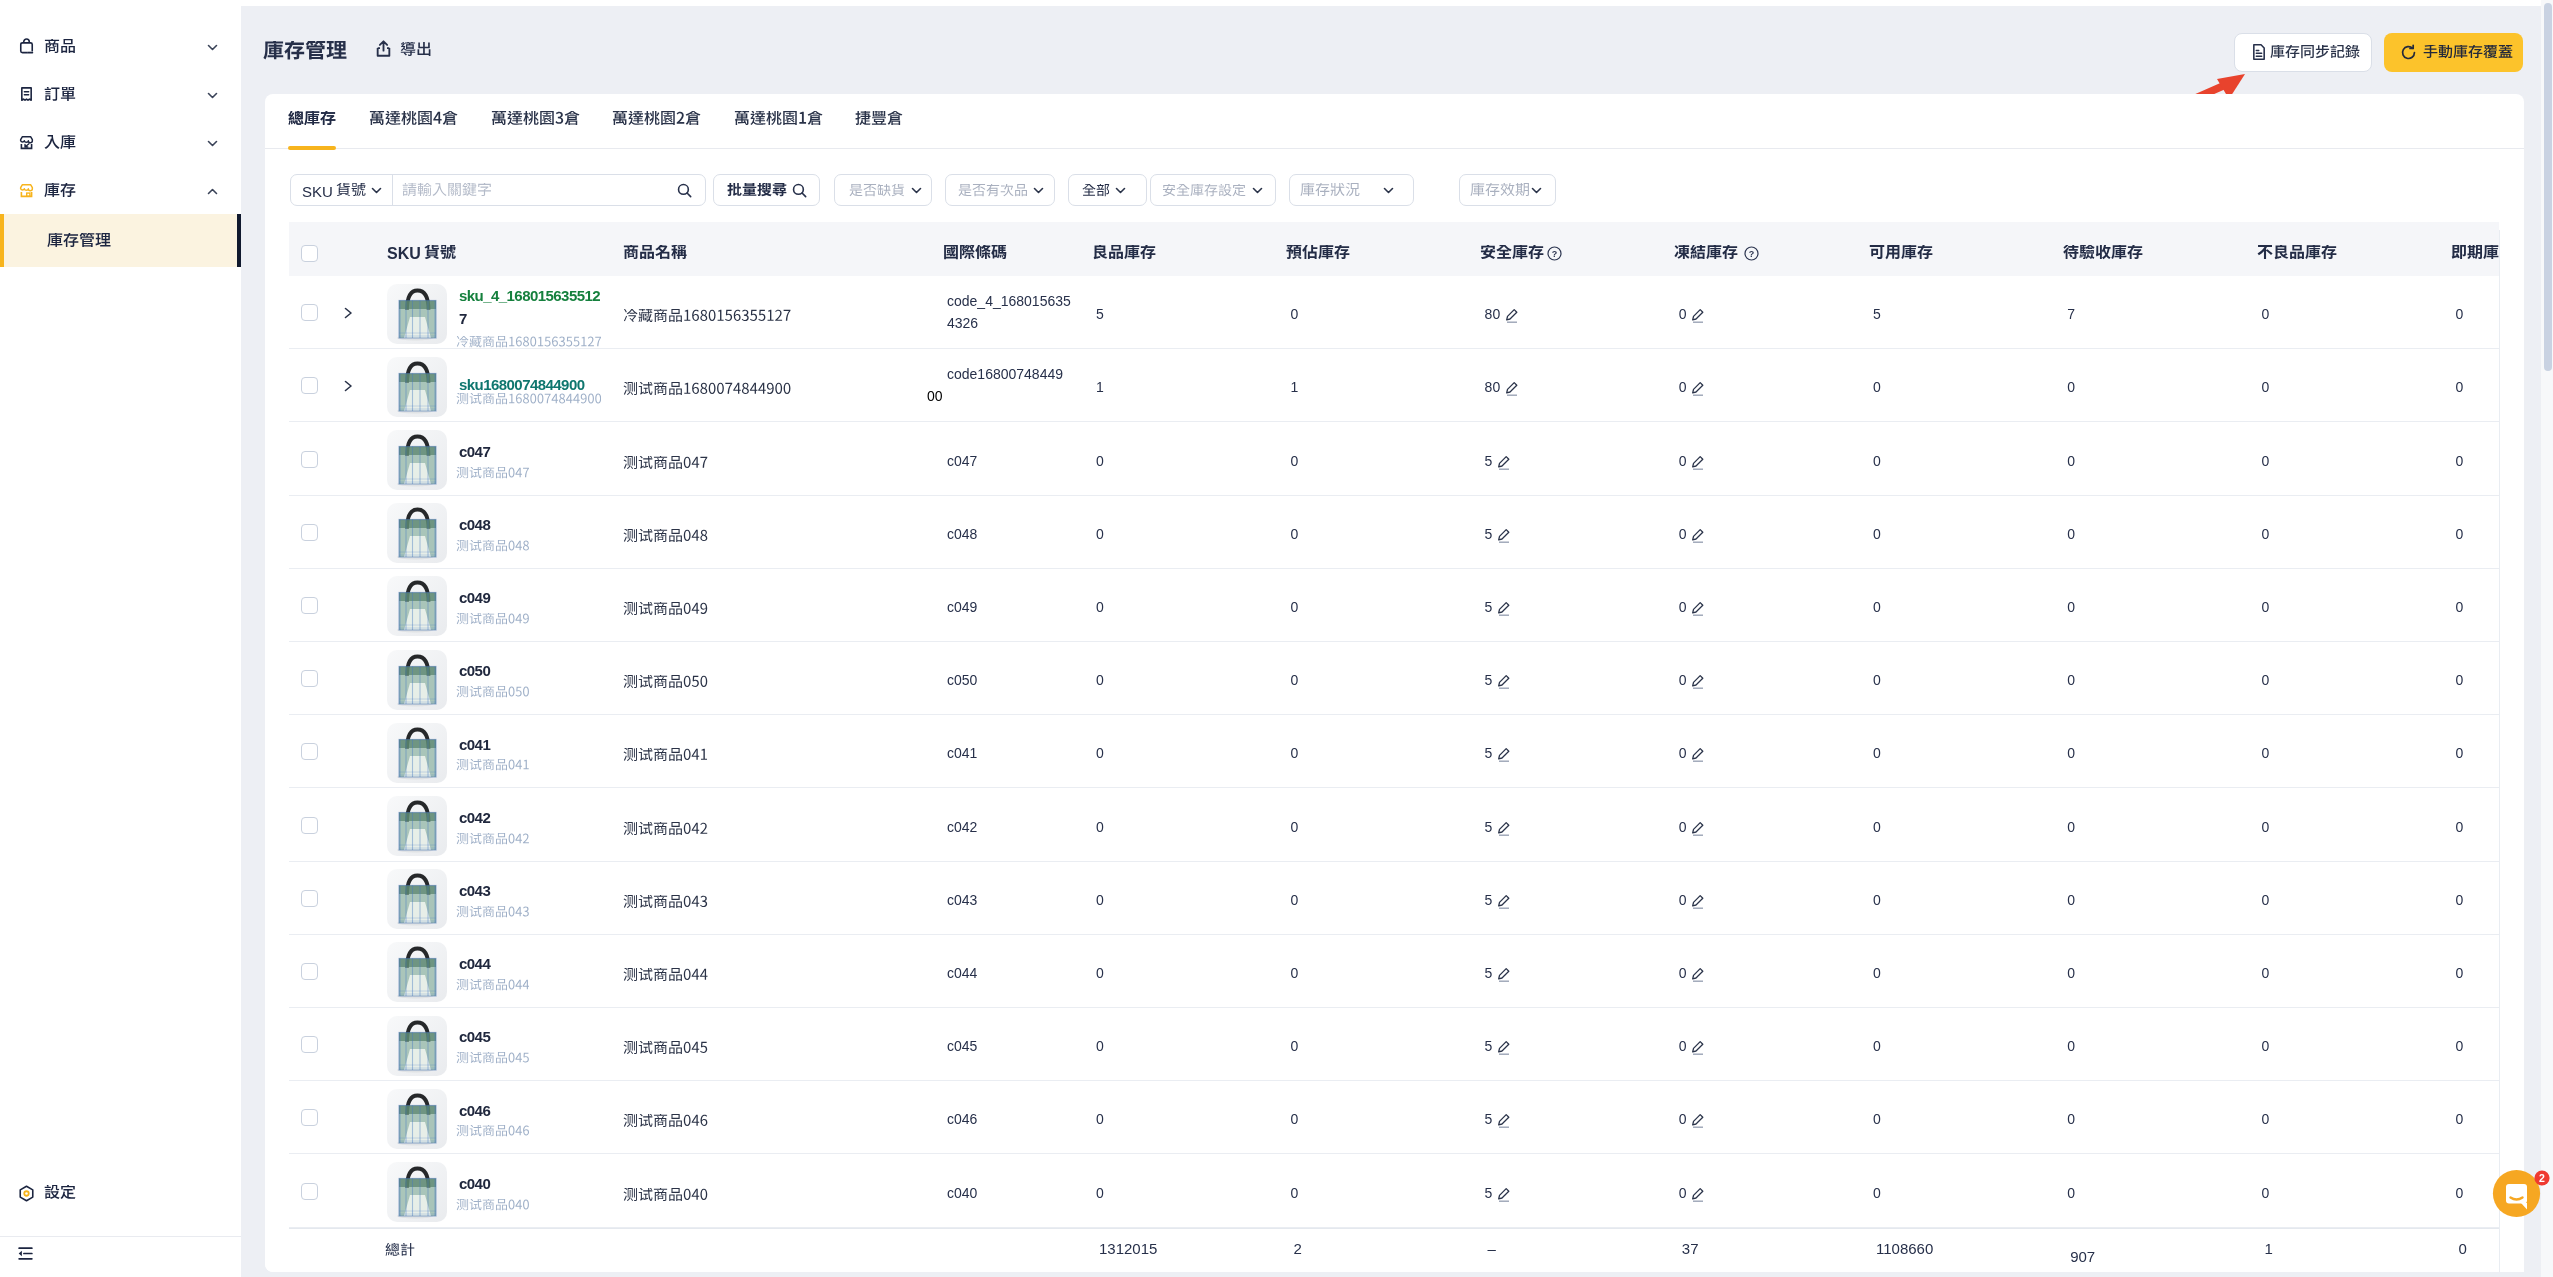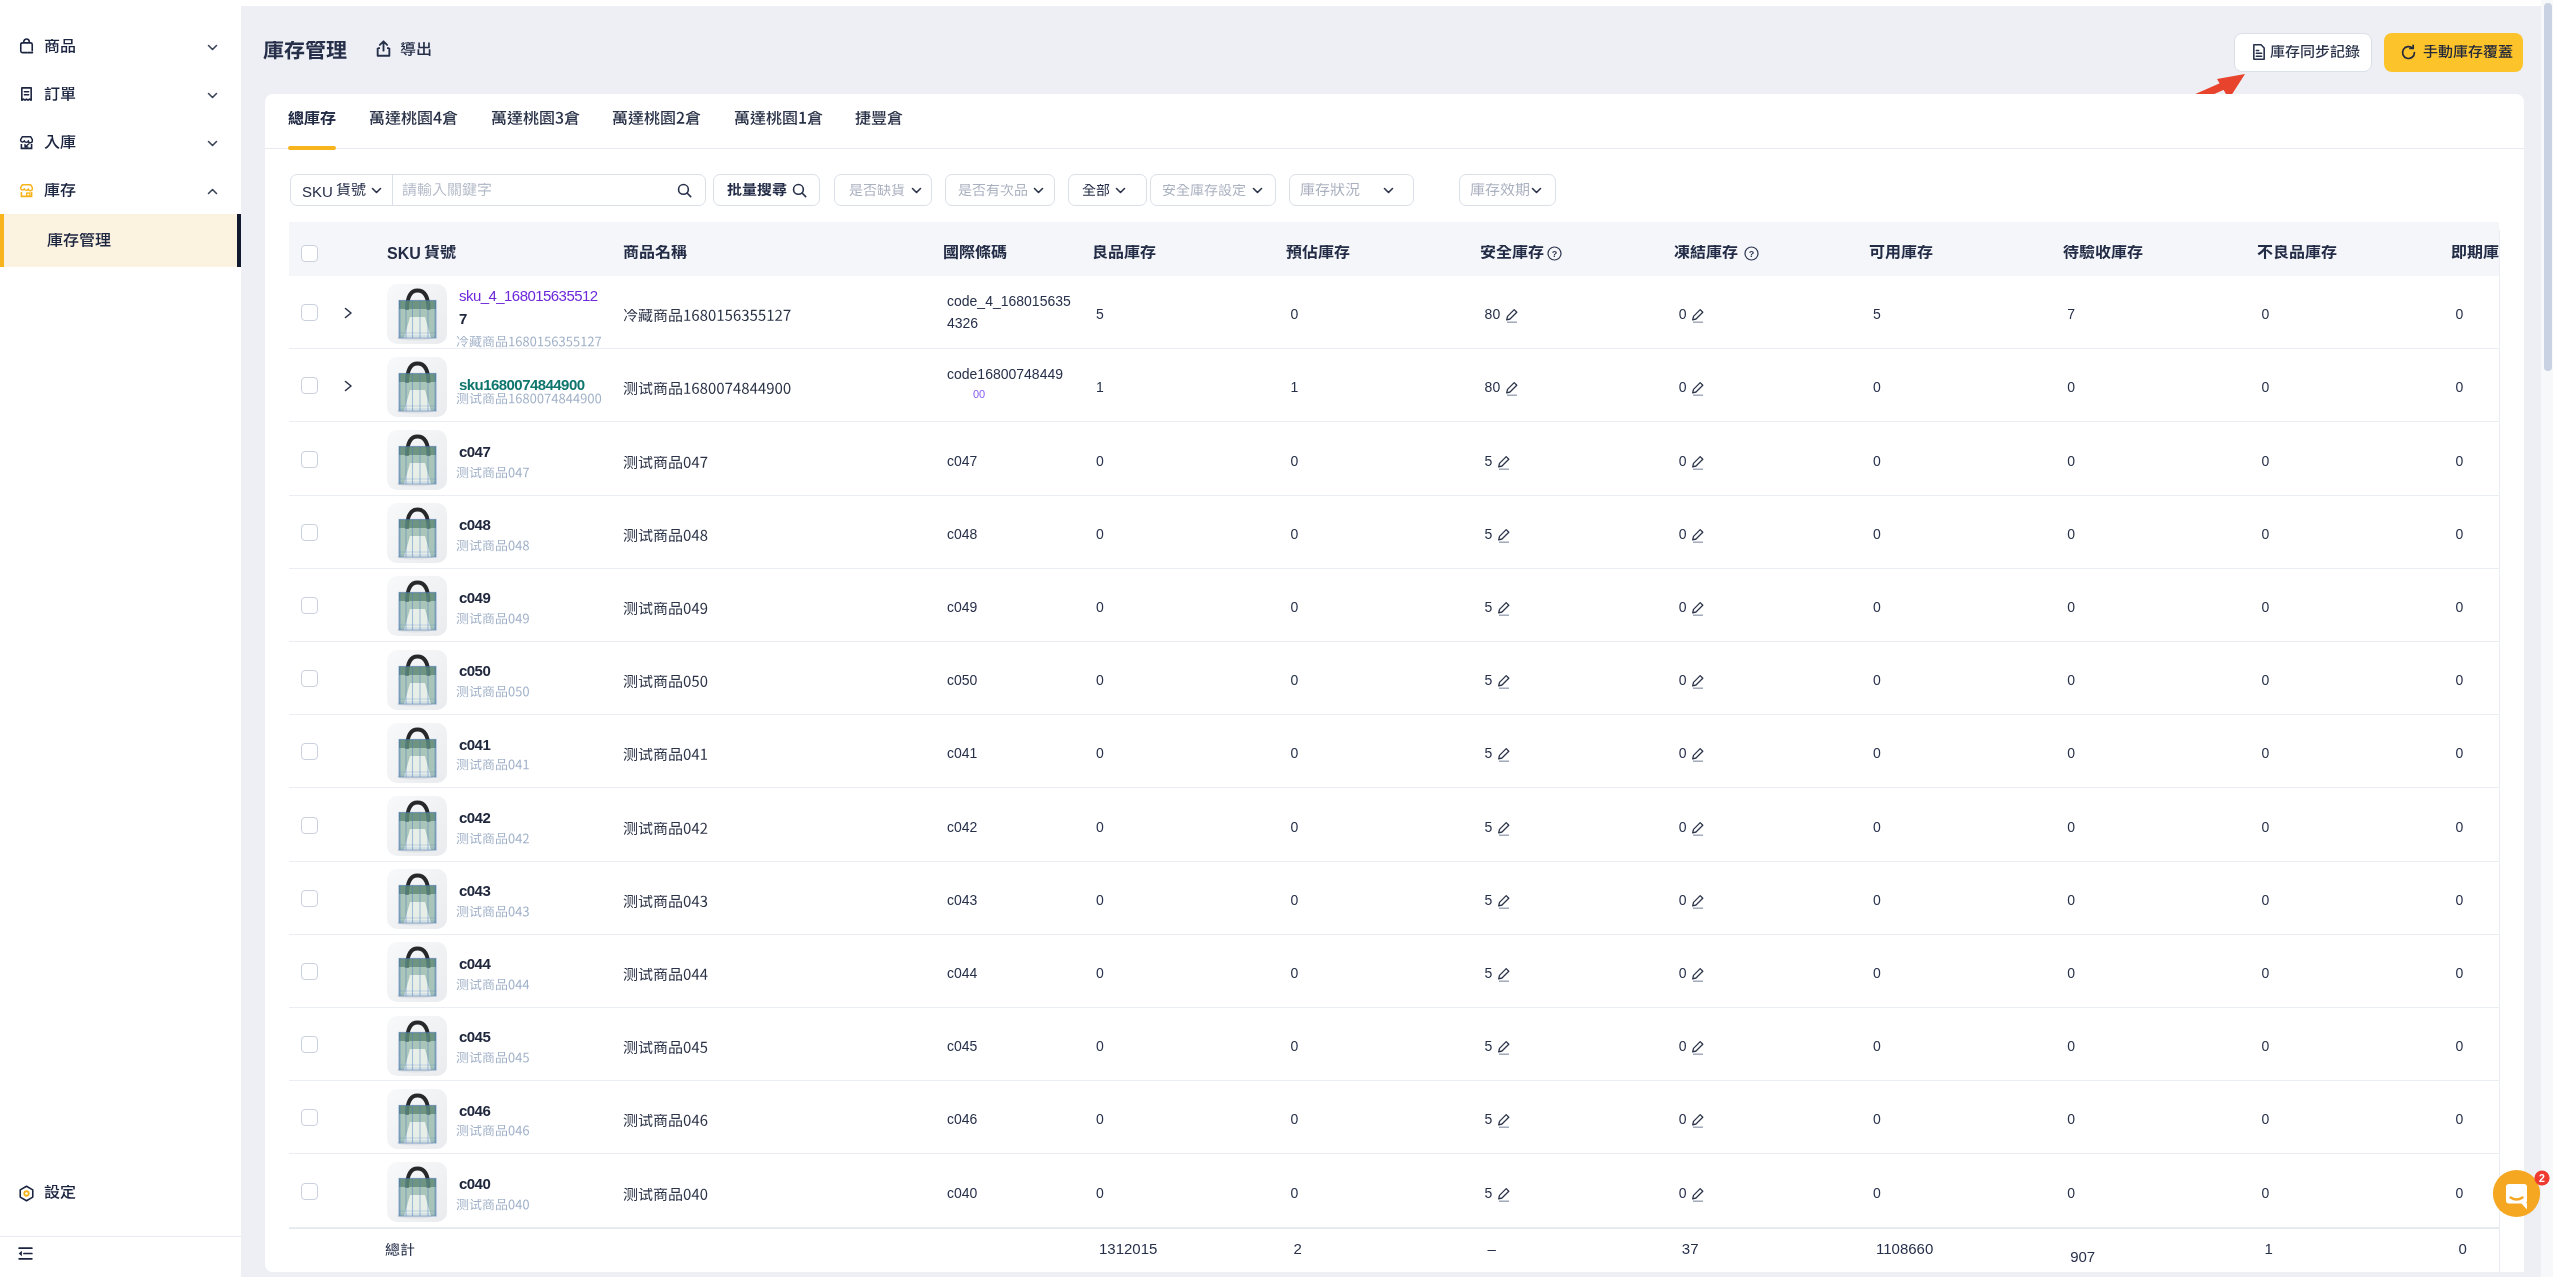--- a/index.html
+++ b/index.html
@@ -541,21 +541,21 @@
     <text x="7.5" y="10.6" font-size="9" font-weight="bold" text-anchor="middle" fill="#2c3550" font-family="Liberation Sans">?</text>
   </svg>
 <div class="abs" style="left:289px;top:348.2px;width:2210px;height:1px;background:#eaedf2"></div>
 <div class="abs" style="left:301px;top:304.1px;width:17px;height:17px;border:1.5px solid #c9d1de;border-radius:4px;background:#fff"></div>
 <svg class="abs" style="left:341px;top:305.6px" width="14" height="14" viewBox="0 0 14 14">
     <polyline points="4.5,2.5 10,7 4.5,11.5" fill="none" stroke="#2a3349" stroke-width="1.6" stroke-linecap="round" stroke-linejoin="round"></polyline>
   </svg>
 <svg class="abs" style="left:387px;top:283.6px" width="60" height="60" viewBox="0 0 60 60">
     <use href="#bag"></use>
   </svg>
-<div class="t" style="left:459px;top:287.0px;font-size:15px;font-weight:normal;letter-spacing:-0.55px;color:#6d28d9">sku_4_168015635512</div>
+<div class="t" style="left:459px;top:287.0px;font-size:15px;font-weight:bold;letter-spacing:-0.55px;color:#15803d">sku_4_168015635512</div>
 <div class="t" style="left:459px;top:310.0px;font-size:15px;font-weight:bold;letter-spacing:-0.55px;color:#20283e">7</div>
 <svg style="position:absolute;left:455.5px;top:336.1px;" width="145.8" height="13" viewBox="0 -790 11215 1000" preserveAspectRatio="none">
     <g transform="scale(1,-1)" fill="#9fb0c8">
       <use href="#R51B7" x="0"></use>
       <use href="#R85CF" x="1000"></use>
       <use href="#R5546" x="2000"></use>
       <use href="#R54C1" x="3000"></use>
       <use href="#R0031" x="4000"></use>
       <use href="#R0036" x="4555"></use>
       <use href="#R0038" x="5110"></use>
@@ -655,21 +655,21 @@
       <use href="#R0034" x="7330"></use>
       <use href="#R0038" x="7885"></use>
       <use href="#R0034" x="8440"></use>
       <use href="#R0034" x="8995"></use>
       <use href="#R0039" x="9550"></use>
       <use href="#R0030" x="10105"></use>
       <use href="#R0030" x="10660"></use>
     </g>
   </svg>
 <div class="t" style="left:947px;top:366.3px;font-size:14px;color:#27304a">code16800748449</div>
-<div class="t" style="left:973px;top:388.3px;font-size:11px;color:#8b5cf6">00</div>
+<div class="t" style="left:927px;top:388.3px;font-size:14px;color:#000000">00</div>
 <div class="t" style="left:1096px;top:379.3px;font-size:14px;color:#27304a">1</div>
 <div class="t" style="left:1290.4px;top:379.3px;font-size:14px;color:#27304a">1</div>
 <div class="t" style="left:1484.6px;top:379.3px;font-size:14px;color:#27304a">80</div>
 <svg class="abs" style="left:1504.1px;top:380.3px" width="16" height="17" viewBox="0 0 16 17">
     <path d="M10.2 2.6 l2.6 2.6 L6 12 l-3.3 0.8 L3.5 9.4 z" fill="none" stroke="#2a3349" stroke-width="1.3" stroke-linejoin="round"></path>
     <path d="M3 15.2 h10" stroke="#9aa3b5" stroke-width="1.4"></path>
   </svg>
 <div class="t" style="left:1678.8px;top:379.3px;font-size:14px;color:#27304a">0</div>
 <svg class="abs" style="left:1690.3px;top:380.3px" width="16" height="17" viewBox="0 0 16 17">
     <path d="M10.2 2.6 l2.6 2.6 L6 12 l-3.3 0.8 L3.5 9.4 z" fill="none" stroke="#2a3349" stroke-width="1.3" stroke-linejoin="round"></path>

